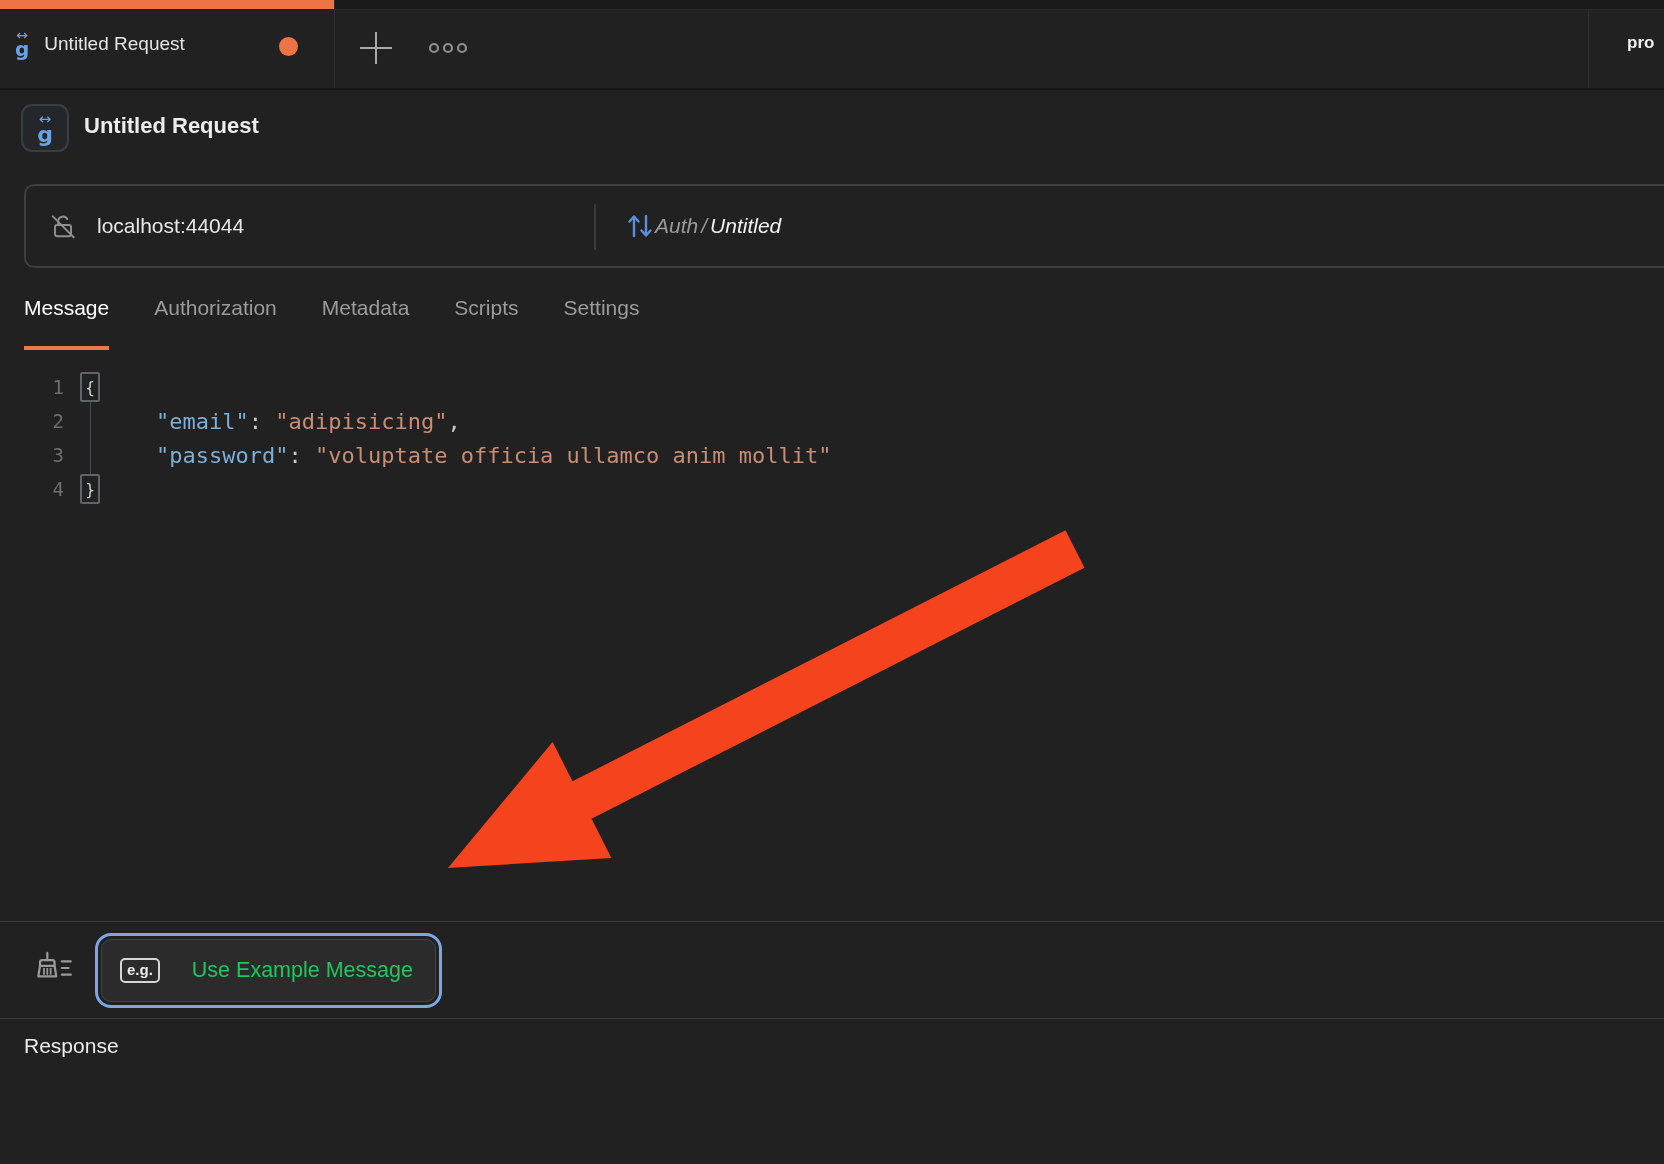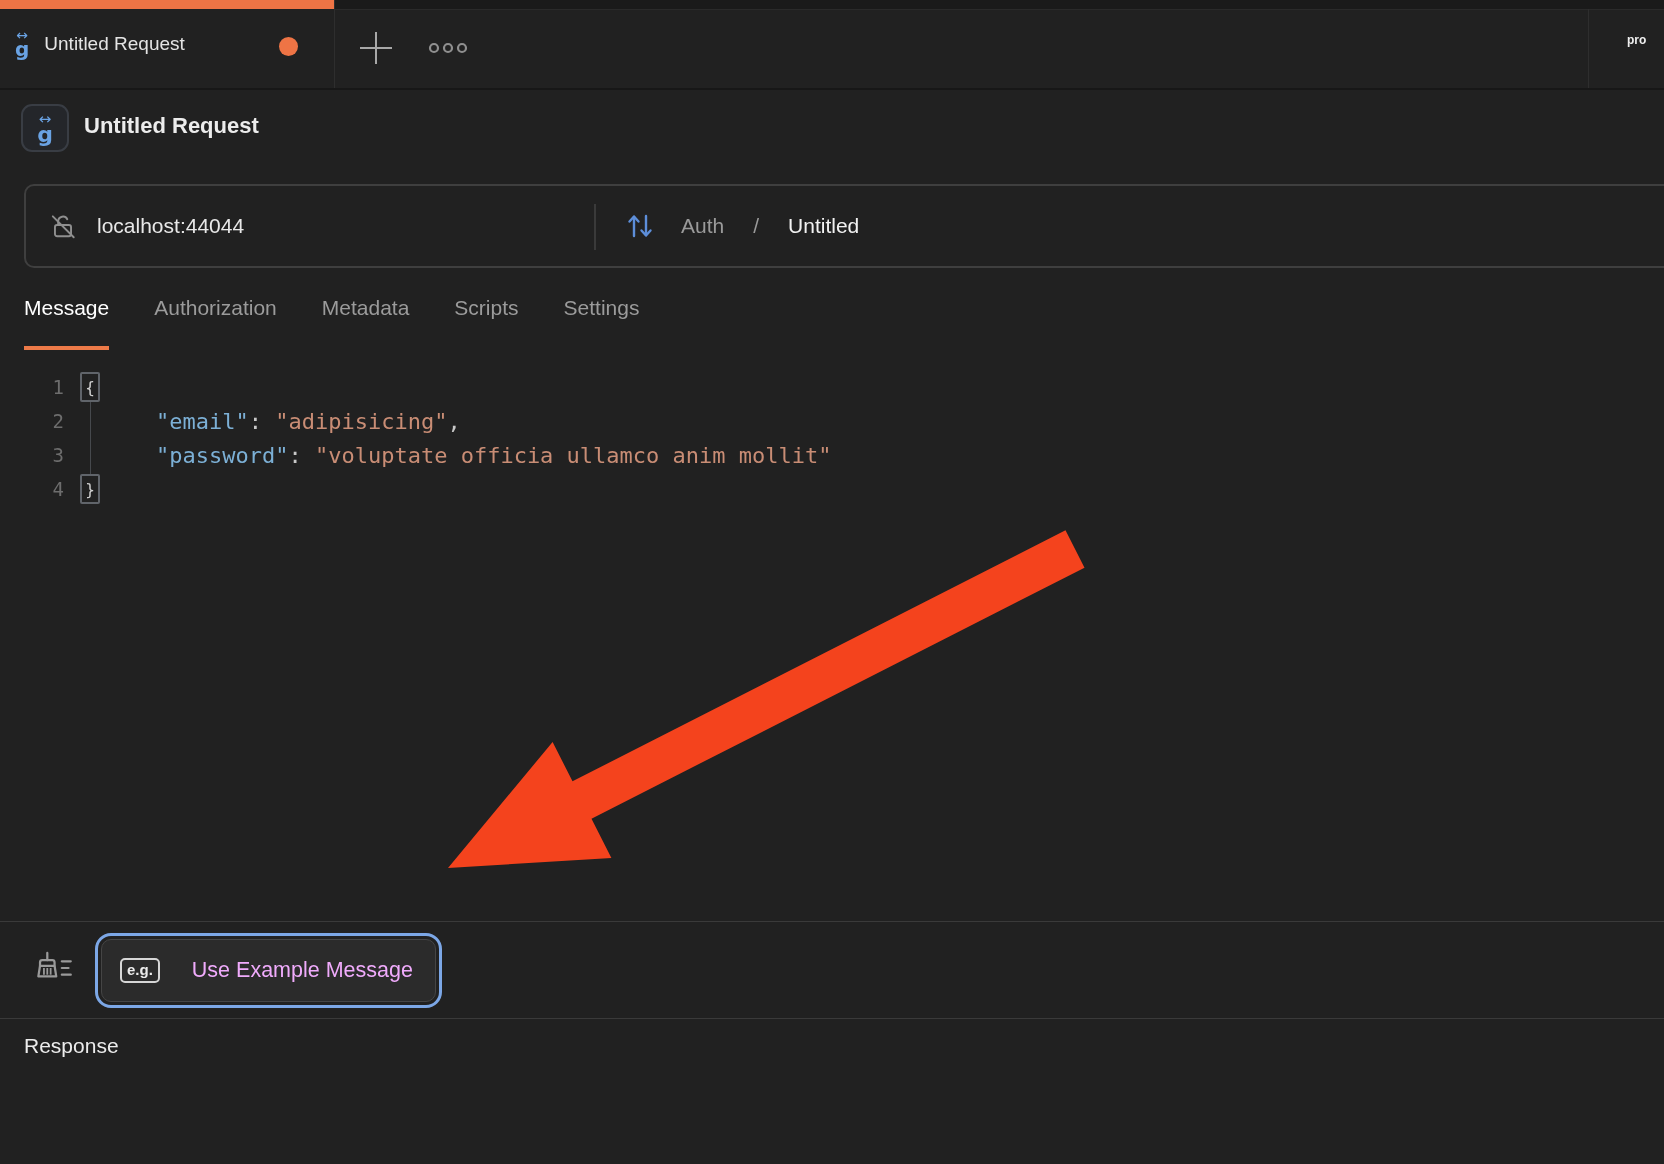--- a/index.html
+++ b/index.html
@@ -16,34 +16,34 @@
   .active-tab::before{content:"";position:absolute;left:0;top:0;width:100%;height:9px;background:#ee7445;}
   .g-icon{display:flex;flex-direction:column;align-items:center;color:#6aa3e4;font-family:"DejaVu Sans",sans-serif;}
   .g-icon .ar{font-size:14px;line-height:11px;}
   .g-icon .gg{font-size:20px;line-height:17px;font-weight:bold;}
   .tab-label{font-size:19px;color:#e4e4e4;font-weight:500;}
   .mod-dot{position:absolute;left:279px;top:37px;width:19px;height:19px;border-radius:50%;background:#ee7445;}
   .icon-btn{position:absolute;top:26px;width:44px;height:44px;display:flex;align-items:center;justify-content:center;cursor:pointer;}
   .newtab{left:354px;}
   .more{left:422px;width:52px;}
   .right-divider{position:absolute;left:1588px;top:9px;bottom:0;width:1px;background:#2e2e2e;}
-  .right-title{position:absolute;left:1627px;top:33px;font-weight:700;font-size:12px;color:#efefef;white-space:nowrap;}
+  .right-title{position:absolute;left:1627px;top:33px;font-weight:700;font-size:17px;color:#efefef;white-space:nowrap;}
   
   .hdr-icon{position:absolute;left:21px;top:104px;width:48px;height:48px;box-sizing:border-box;
     border:2px solid #393d44;border-radius:11px;background:#24262a;display:flex;align-items:center;justify-content:center;}
   .hdr-icon .ar{font-size:15px;line-height:12px;}
   .hdr-icon .gg{font-size:22px;line-height:19px;}
   .page-title{position:absolute;left:84px;top:113px;font-size:22px;font-weight:700;color:#ececec;}
   
   .reqbar{position:absolute;left:24px;top:184px;right:-26px;height:84px;box-sizing:border-box;
     border:2px solid #3f3f3f;border-radius:10px;display:flex;align-items:center;}
   .lock{margin-left:22px;flex:none;display:flex;}
   .addr{margin-left:19px;font-size:21px;color:#e8e8e8;cursor:text;}
   .req-divider{position:absolute;left:568px;top:18px;width:2px;height:46px;background:#3a3a3a;}
-  .method{position:absolute;left:600px;top:0;height:100%;display:flex;align-items:center;gap:27px;font-size:21px;cursor:pointer;}
+  .method{position:absolute;left:600px;top:0;height:100%;display:flex;align-items:center;gap:1px;font-size:21px;cursor:pointer;font-style:italic;}
   .method .svc{color:#9a9a9a;}
   .method .sep{color:#9a9a9a;margin:0 2px;}
   .method .mth{color:#f2f2f2;}
   
   .tabs{position:absolute;left:24px;top:296px;display:flex;gap:45px;font-size:21px;color:#9b9b9b;align-items:center;}
   .tab{position:relative;padding-bottom:30px;cursor:pointer;}
   .tab.active{color:#ffffff;}
   .tab.active::after{content:"";position:absolute;left:0;right:0;bottom:0;height:4px;background:#ed7a48;}
   
   .editor{position:absolute;left:0;top:370px;width:1000px;cursor:text;}
@@ -61,21 +61,21 @@
   .indent-guide{position:absolute;left:90px;top:402px;width:1px;height:72px;background:#46494d;}
   
   .hr1{position:absolute;left:0;right:0;top:921px;height:1px;background:#3a3a3a;}
   .hr2{position:absolute;left:0;right:0;top:1018px;height:1px;background:#3a3a3a;}
   .broom-btn{position:absolute;left:28px;top:942px;width:52px;height:52px;display:flex;align-items:center;justify-content:center;cursor:pointer;}
   .ex-ring{position:absolute;left:95px;top:933px;width:347px;height:75px;box-sizing:border-box;
     border:3px solid #7ca7e6;border-radius:16px;padding:3px;}
   .ex-btn{width:100%;height:100%;box-sizing:border-box;background:#2b2b2b;border:1px solid #454545;border-radius:10px;
     display:flex;align-items:center;gap:32px;padding:0 18px;cursor:pointer;}
   .eg-badge{border:2px solid #d6d6d6;border-radius:5px;font-size:15px;font-weight:700;padding:2px 5px;color:#ececec;line-height:1.1;}
-  .ex-label{font-size:21.5px;color:#f0abfc;white-space:nowrap;}
+  .ex-label{font-size:21.5px;color:#22c55e;white-space:nowrap;}
   .response-title{position:absolute;left:24px;top:1034px;font-size:21px;font-weight:400;color:#ececec;}
   
   .arrow-overlay{position:absolute;left:0;top:0;pointer-events:none;}
 </style>
 </head>
 <body>
 
 <div class="tabstrip">
   <div class="strip-band"></div>
   <div class="active-tab">

